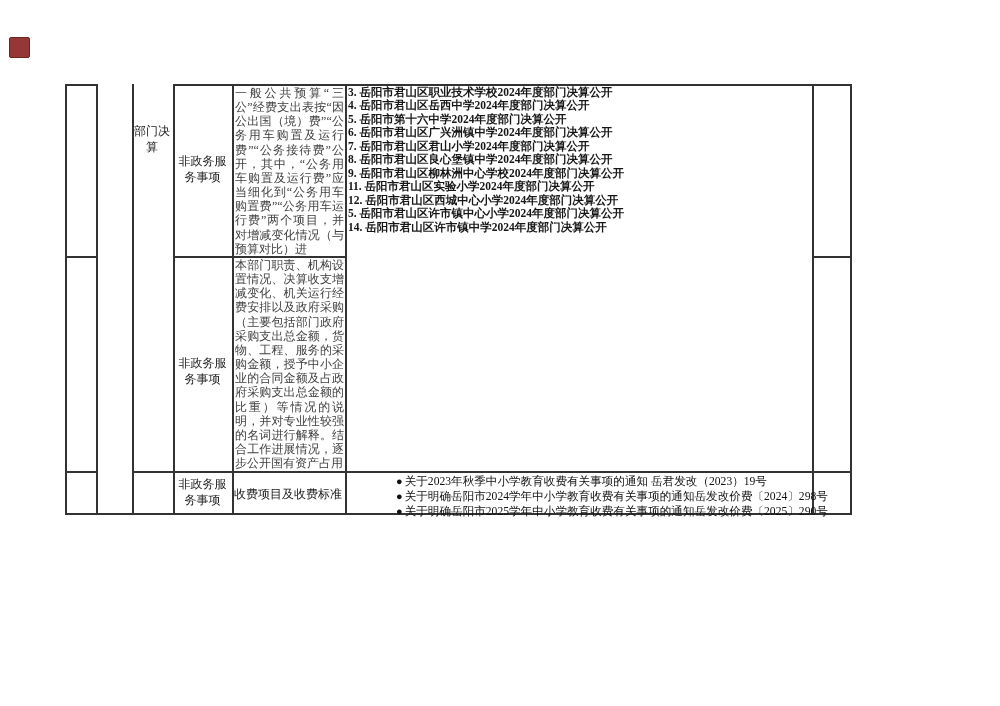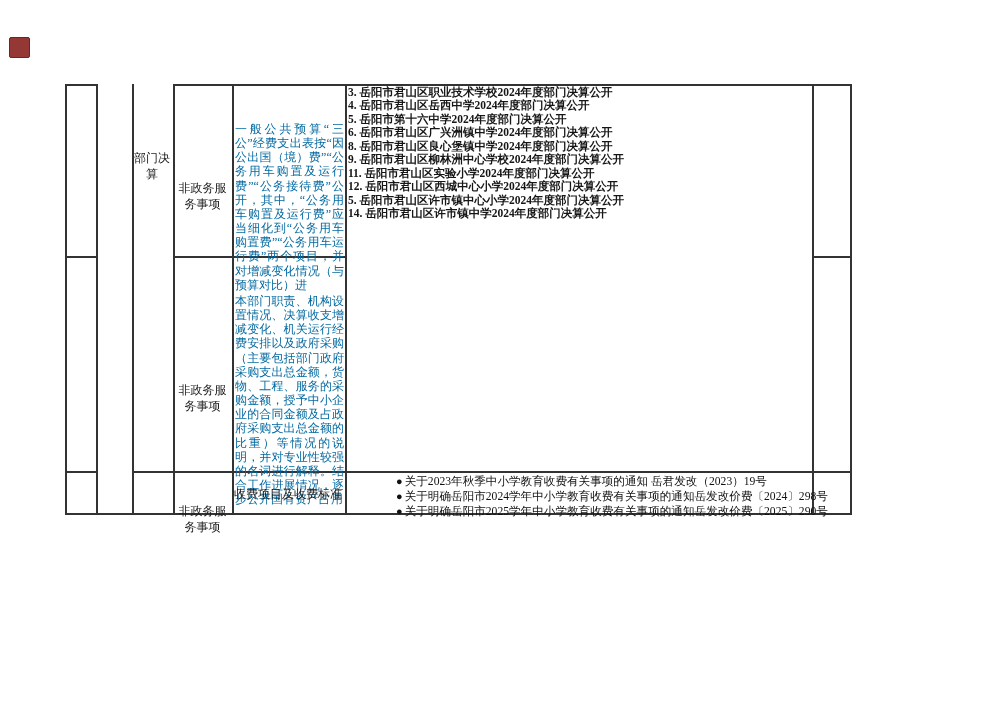--- a/index.html
+++ b/index.html
@@ -4,23 +4,23 @@
 <style>
   html,body{margin:0;padding:0;background:#ffffff;}
   .page{position:relative;width:1000px;height:706px;background:#ffffff;
         font-family:"Liberation Serif","DejaVu Serif",serif;color:#1a1a1a;overflow:hidden;}
   .marker{position:absolute;left:9px;top:37px;width:19px;height:19px;
           background:#953735;border:1px solid #6e241f;border-radius:2px;}
   .gl{position:absolute;background:#333333;}
   .vl{width:1.6px;top:84px;height:431px;}
   .hl{height:1.6px;}
   .cell-label{position:absolute;text-align:center;font-size:12px;line-height:15.5px;
-              color:#1a1a1a;margin-top:27px;}
+              color:#1a1a1a;}
   .para{position:absolute;font-size:12px;line-height:14.15px;text-align:justify;
-        overflow:hidden;color:#0369a1;margin-top:36px;}
+        overflow:hidden;color:#404040;}
   .single{position:absolute;font-size:12px;white-space:nowrap;color:#1a1a1a;}
   .list-block{position:absolute;left:348px;top:86px;font-weight:bold;}
   .list-line{white-space:nowrap;font-size:11.5px;line-height:13.45px;color:#161616;}
   .notice-block{position:absolute;left:348px;top:474px;padding-left:48px;}
   .notice-line{white-space:nowrap;font-size:11.6px;line-height:14.2px;color:#111111;}
   .bullet{display:inline-block;margin-right:2px;font-size:11px;}
 </style>
 </head>
 <body>
 
@@ -59,20 +59,21 @@
 
     <div class="para" style="left:235px;top:86px;width:109px;height:170px;">一般公共预算“三公”经费支出表按“因公出国（境）费”“公务用车购置及运行费”“公务接待费”公开，其中，“公务用车购置及运行费”应当细化到“公务用车购置费”“公务用车运行费”两个项目，并对增减变化情况（与预算对比）进</div>
     <div class="para" style="left:235px;top:258px;width:109px;height:213px;">本部门职责、机构设置情况、决算收支增减变化、机关运行经费安排以及政府采购（主要包括部门政府采购支出总金额，货物、工程、服务的采购金额，授予中小企业的合同金额及占政府采购支出总金额的比重）等情况的说明，并对专业性较强的名词进行解释。结合工作进展情况，逐步公开国有资产占用</div>
     <div class="single" style="left:234px;top:486px;width:111px;">收费项目及收费标准</div>
 
     <div class="list-block">
       <div class="list-line">3. 岳阳市君山区职业技术学校2024年度部门决算公开</div>
       <div class="list-line">4. 岳阳市君山区岳西中学2024年度部门决算公开</div>
       <div class="list-line">5. 岳阳市第十六中学2024年度部门决算公开</div>
       <div class="list-line">6. 岳阳市君山区广兴洲镇中学2024年度部门决算公开</div>
+      <div class="list-line">7. 岳阳市君山区君山小学2024年度部门决算公开</div>
       <div class="list-line">8. 岳阳市君山区良心堡镇中学2024年度部门决算公开</div>
       <div class="list-line">9. 岳阳市君山区柳林洲中心学校2024年度部门决算公开</div>
       <div class="list-line">11. 岳阳市君山区实验小学2024年度部门决算公开</div>
       <div class="list-line">12. 岳阳市君山区西城中心小学2024年度部门决算公开</div>
       <div class="list-line">5. 岳阳市君山区许市镇中心小学2024年度部门决算公开</div>
       <div class="list-line">14. 岳阳市君山区许市镇中学2024年度部门决算公开</div>
     </div>
 
     <div class="notice-block">
       <div class="notice-line"><span class="bullet">●</span><span>关于2023年秋季中小学教育收费有关事项的通知 岳君发改（2023）19号</span></div>

